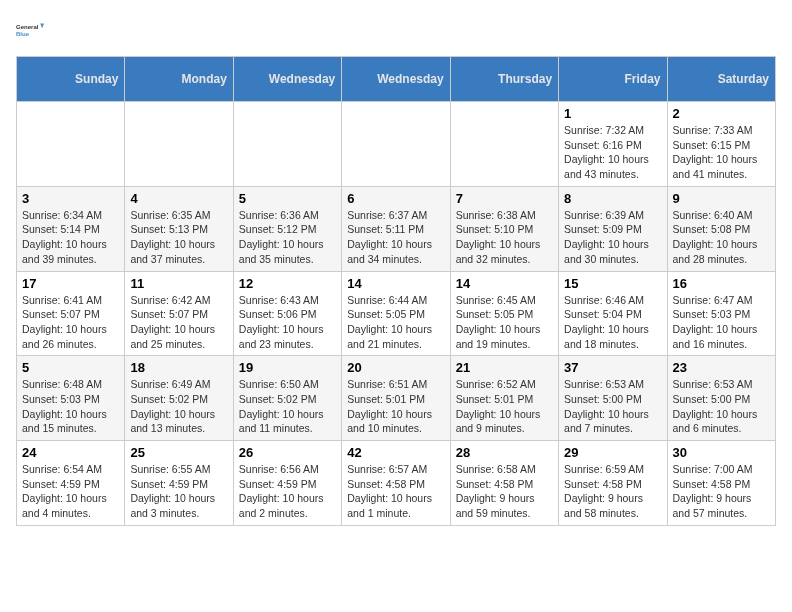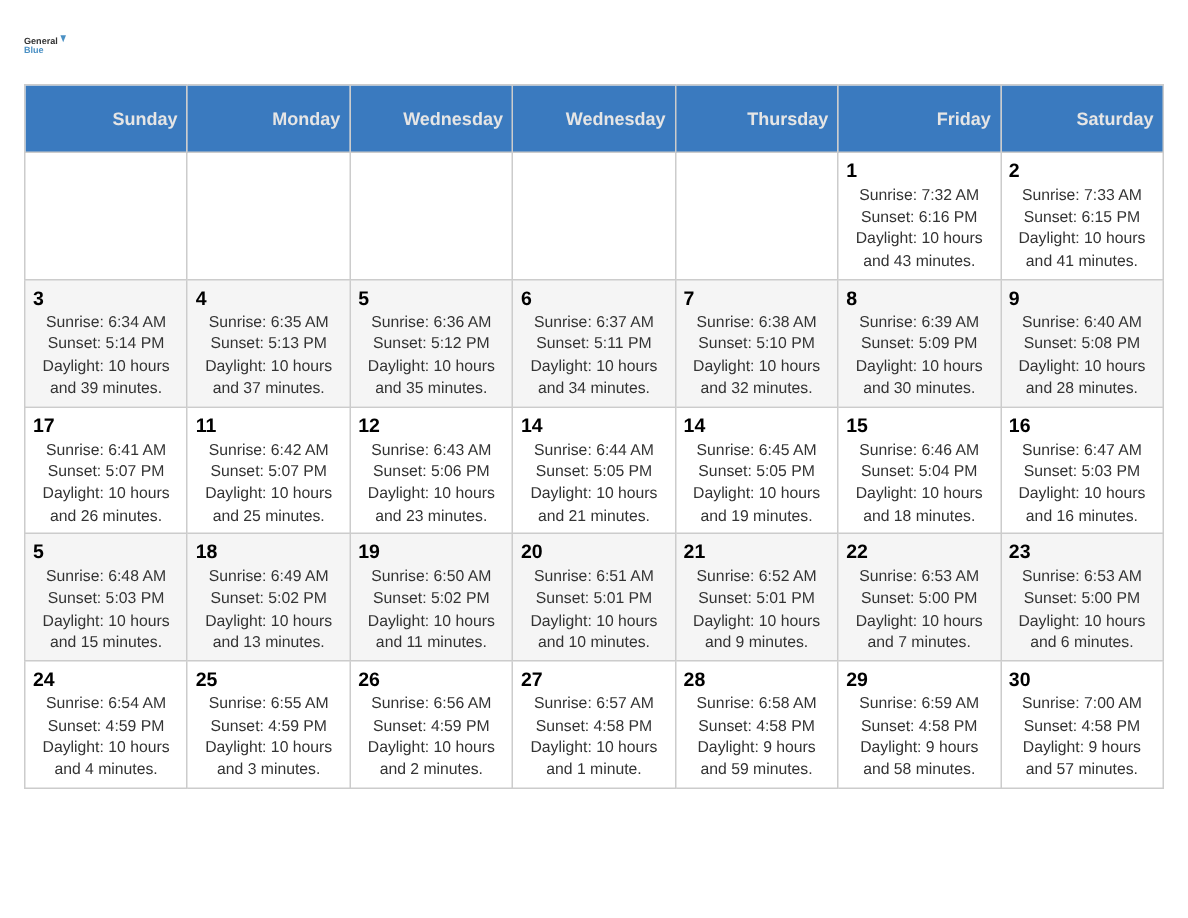--- a/index.html
+++ b/index.html
@@ -65,21 +65,20 @@
     }
     .cell-day {
       font-weight: bold;
       font-size: 13px;
       margin-bottom: 2px;
     }
     .cell-info {
       font-size: 10.5px;
       color: #333;
       line-height: 1.4;
-      text-align: center;
     }
     td.empty {
       background: #fff;
     }
   </style>
 </head>
 <body>
 
 <div class="header">
   <div class="logo">
@@ -198,21 +197,21 @@
         </td>
         <td>
           <div class="cell-day">20</div>
           <div class="cell-info">Sunrise: 6:51 AM<br>Sunset: 5:01 PM<br>Daylight: 10 hours and 10 minutes.</div>
         </td>
         <td>
           <div class="cell-day">21</div>
           <div class="cell-info">Sunrise: 6:52 AM<br>Sunset: 5:01 PM<br>Daylight: 10 hours and 9 minutes.</div>
         </td>
         <td>
-          <div class="cell-day">22</div>
+          <div class="cell-day">37</div>
           <div class="cell-info">Sunrise: 6:53 AM<br>Sunset: 5:00 PM<br>Daylight: 10 hours and 7 minutes.</div>
         </td>
         <td>
           <div class="cell-day">23</div>
           <div class="cell-info">Sunrise: 6:53 AM<br>Sunset: 5:00 PM<br>Daylight: 10 hours and 6 minutes.</div>
         </td>
       </tr>
       <tr>
         <td>
           <div class="cell-day">24</div>
@@ -220,21 +219,21 @@
         </td>
         <td>
           <div class="cell-day">25</div>
           <div class="cell-info">Sunrise: 6:55 AM<br>Sunset: 4:59 PM<br>Daylight: 10 hours and 3 minutes.</div>
         </td>
         <td>
           <div class="cell-day">26</div>
           <div class="cell-info">Sunrise: 6:56 AM<br>Sunset: 4:59 PM<br>Daylight: 10 hours and 2 minutes.</div>
         </td>
         <td>
-          <div class="cell-day">27</div>
+          <div class="cell-day">42</div>
           <div class="cell-info">Sunrise: 6:57 AM<br>Sunset: 4:58 PM<br>Daylight: 10 hours and 1 minute.</div>
         </td>
         <td>
           <div class="cell-day">28</div>
           <div class="cell-info">Sunrise: 6:58 AM<br>Sunset: 4:58 PM<br>Daylight: 9 hours and 59 minutes.</div>
         </td>
         <td>
           <div class="cell-day">29</div>
           <div class="cell-info">Sunrise: 6:59 AM<br>Sunset: 4:58 PM<br>Daylight: 9 hours and 58 minutes.</div>
         </td>

